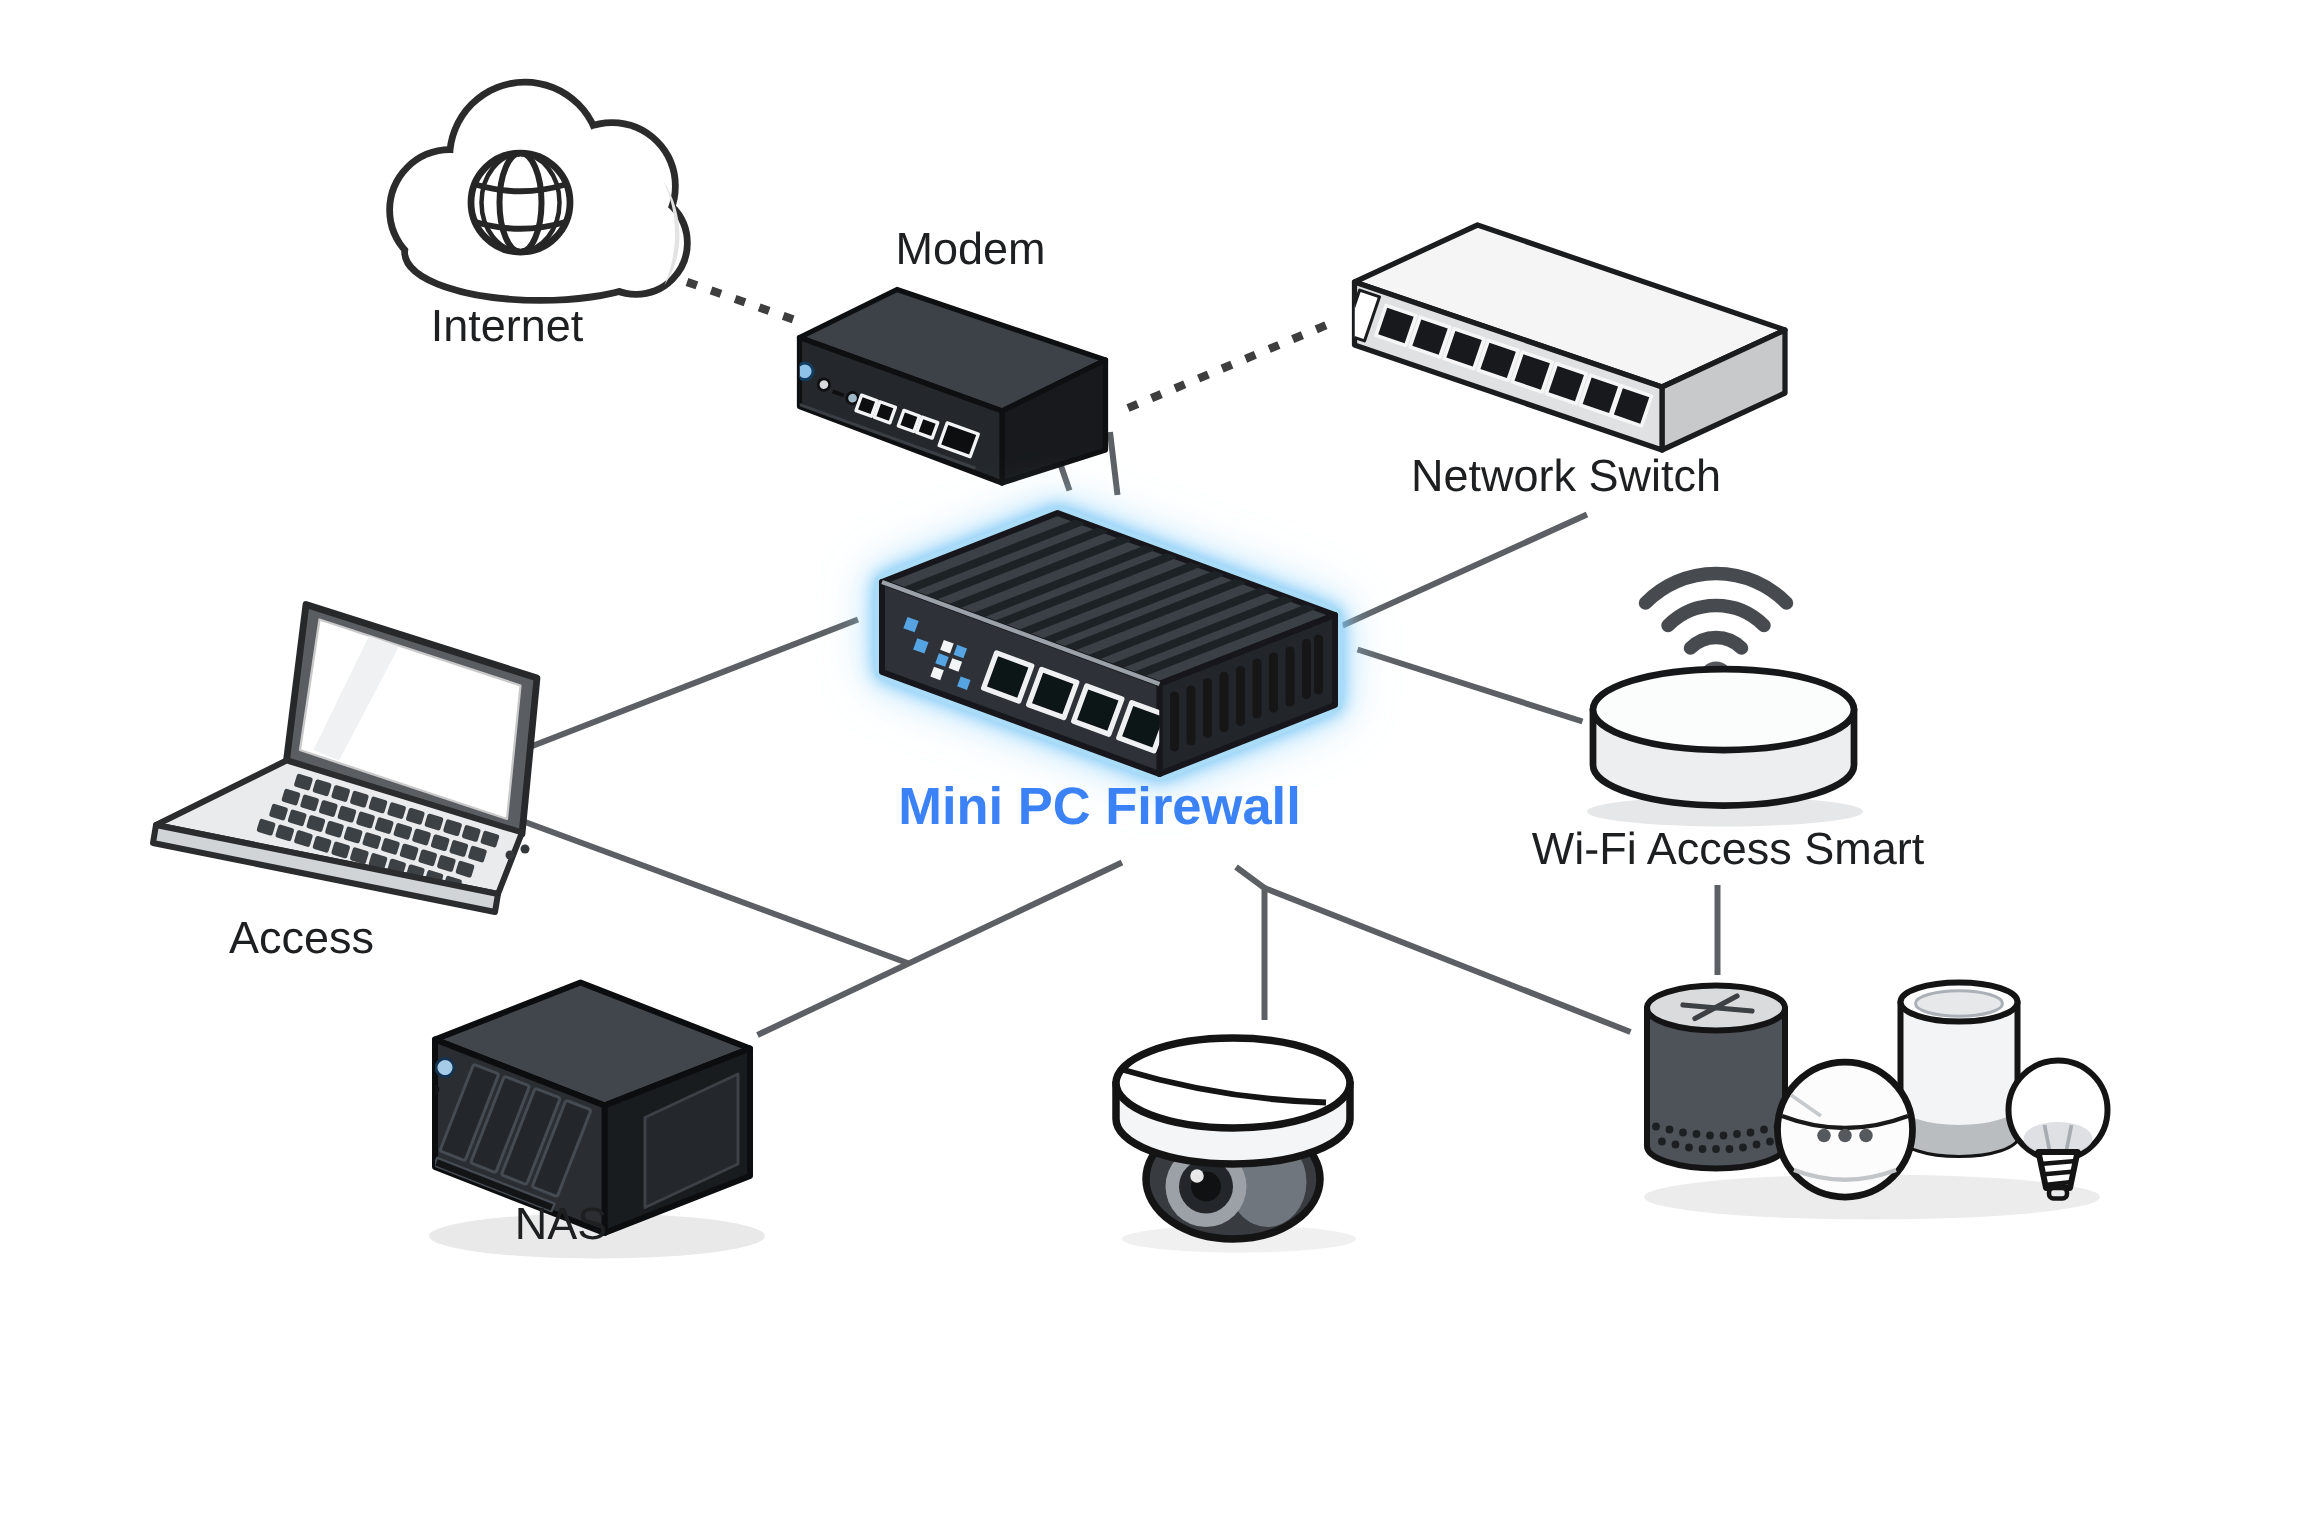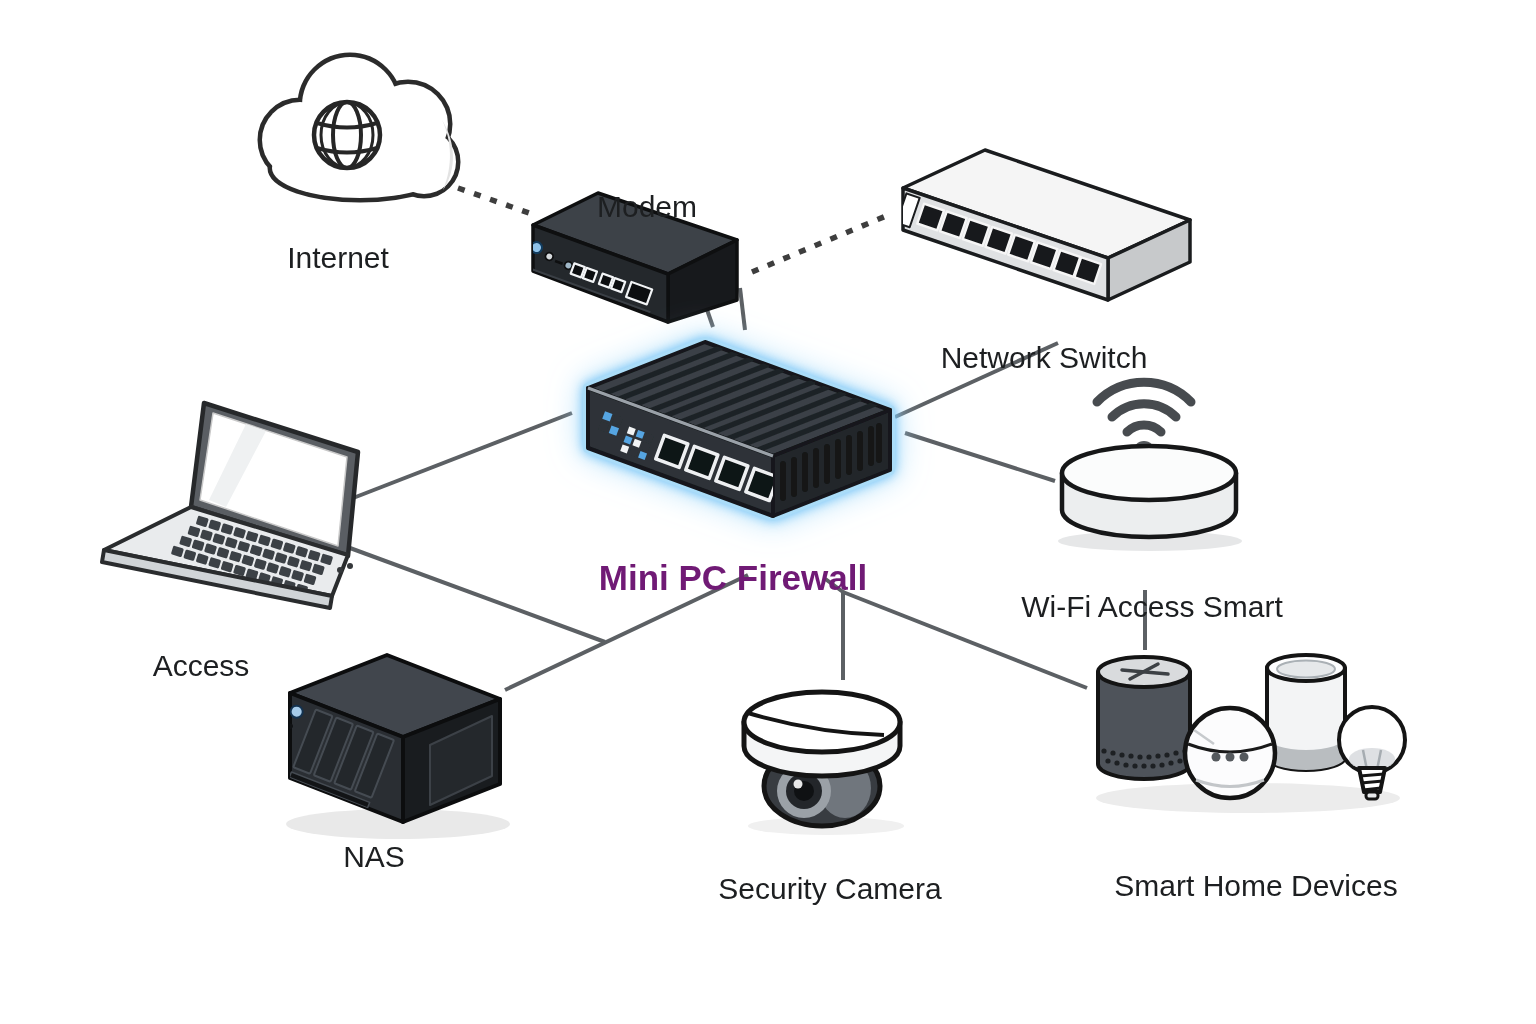--- a/index.html
+++ b/index.html
@@ -3,23 +3,23 @@
 <meta charset="utf-8">
 <style>
   html,body{margin:0;padding:0;background:#fff;}
   .canvas{
     position:relative;width:1536px;height:1024px;background:#ffffff;
     overflow:hidden;font-family:"Liberation Sans",sans-serif;
   }
   .scene{position:absolute;left:0;top:0;width:1536px;height:1024px;}
   .label{
     position:absolute;transform:translateX(-50%);
-    font-size:30px;color:#1d1f21;white-space:nowrap;letter-spacing:0px;margin-top:40px;
+    font-size:30px;color:#1d1f21;white-space:nowrap;letter-spacing:0px;
   }
-  .label--title{font-size:35px;font-weight:700;color:#701a75;}
+  .label--title{font-size:35px;font-weight:700;color:#3b82f6;}
 </style>
 </head>
 <body>
 
 <div class="canvas">
 
 <svg class="scene" viewBox="0 0 1536 1024">
   <defs>
     <filter id="blueglow" x="-40%" y="-40%" width="180%" height="180%">
       <feDropShadow dx="0" dy="0" stdDeviation="6" flood-color="#5bbcf5" flood-opacity="0.95"></feDropShadow>
@@ -370,16 +370,14 @@
   </g>
 </svg>
 
 <div class="label" style="left:338px;top:201px">Internet</div>
 <div class="label" style="left:647px;top:150px">Modem</div>
 <div class="label" style="left:1044px;top:301px">Network Switch</div>
 <div class="label label--title" style="left:733px;top:518px">Mini PC Firewall</div>
 <div class="label" style="left:201px;top:609px">Access</div>
 <div class="label" style="left:1152px;top:550px">Wi-Fi Access Smart</div>
 <div class="label" style="left:374px;top:800px">NAS</div>
-<div class="label" style="left:830px;top:832px">Security Camera</div>
-<div class="label" style="left:1256px;top:829px">Smart Home Devices</div>
 
 </div>
 
 </body></html>

